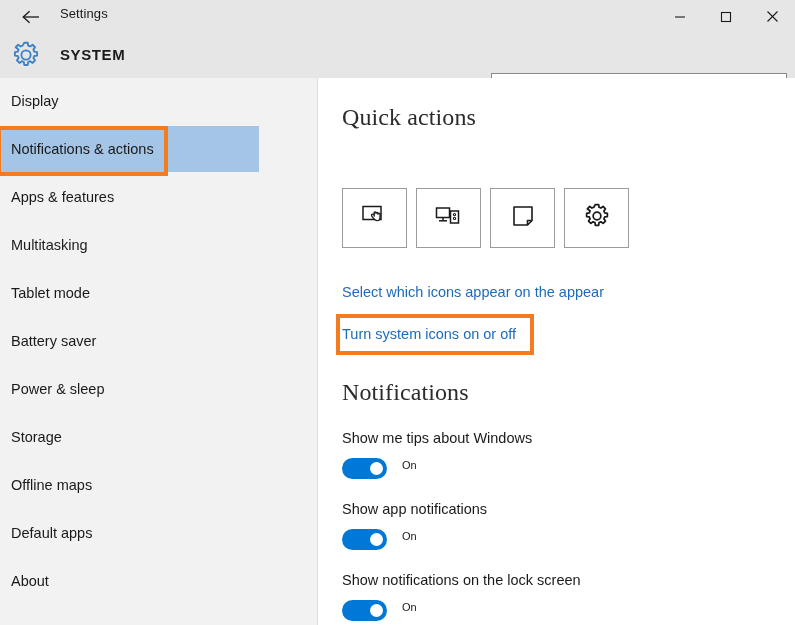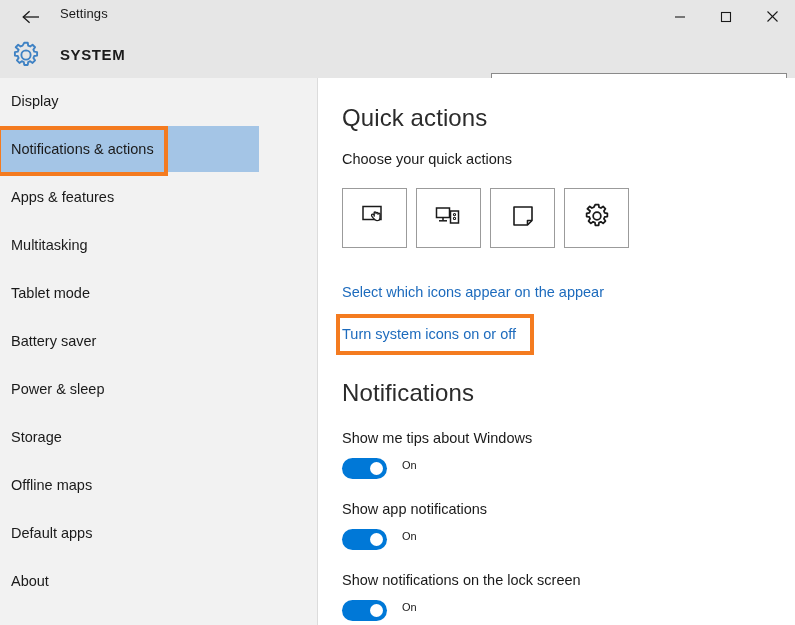--- a/index.html
+++ b/index.html
@@ -95,21 +95,21 @@
 
   
   .content {
     position: absolute; left: 319px; top: 78px;
     width: 476px; height: 547px;
     background: #ffffff;
   }
   .sec-heading {
     position: absolute; left: 23px;
     font-size: 24px; font-weight: normal;
-    color: #2b2b2b; letter-spacing: .1px;
+    color: #2b2b2b; letter-spacing: .1px; font-family: Liberation Serif, serif;
   }
   .sub-label {
     position: absolute; left: 23px;
     font-size: 14.5px; color: #1a1a1a;
   }
   .tiles {
     position: absolute; left: 23px; top: 110px;
     display: flex; gap: 9px;
   }
   .tile {
@@ -243,21 +243,20 @@
       </div>
     <div class="nav-item" style="top:480px">
         <span>About</span>
       </div>
   </div>
 
   <div class="content">
 
     <div class="sec-heading" style="top:26px">Quick actions</div>
 
-    <div class="sub-label" style="top:73px">Choose your quick actions</div>
 
     <div class="tiles">
       <div class="tile">
         <span>
           <svg width="30" height="28" viewBox="0 0 30 28">
             <rect x="3" y="4.5" width="18" height="13" fill="none" stroke="#1a1a1a" stroke-width="1.5"></rect>
             <path d="M14.2 10.2v4.0c0-1.3-.9-2.0-1.7-2.0-.6 0-1.0.5-1.0 1.1 0 .9 1.0 1.9 1.8 2.9.9 1.1 2.0 2.4 3.6 2.4 1.9 0 3.1-1.3 3.1-3.2v-3.1c0-.7-.5-1.1-1.0-1.1s-1.0.4-1.0 1.1v-.7c0-.7-.5-1.1-1.0-1.1s-1.0.4-1.0 1.1v-.6c0-.7-.4-1.1-.9-1.1s-.9.4-.9 1.1z" fill="#ffffff" stroke="#1a1a1a" stroke-width="1.3" stroke-linejoin="round"></path>
           </svg>
         </span>
       </div>

